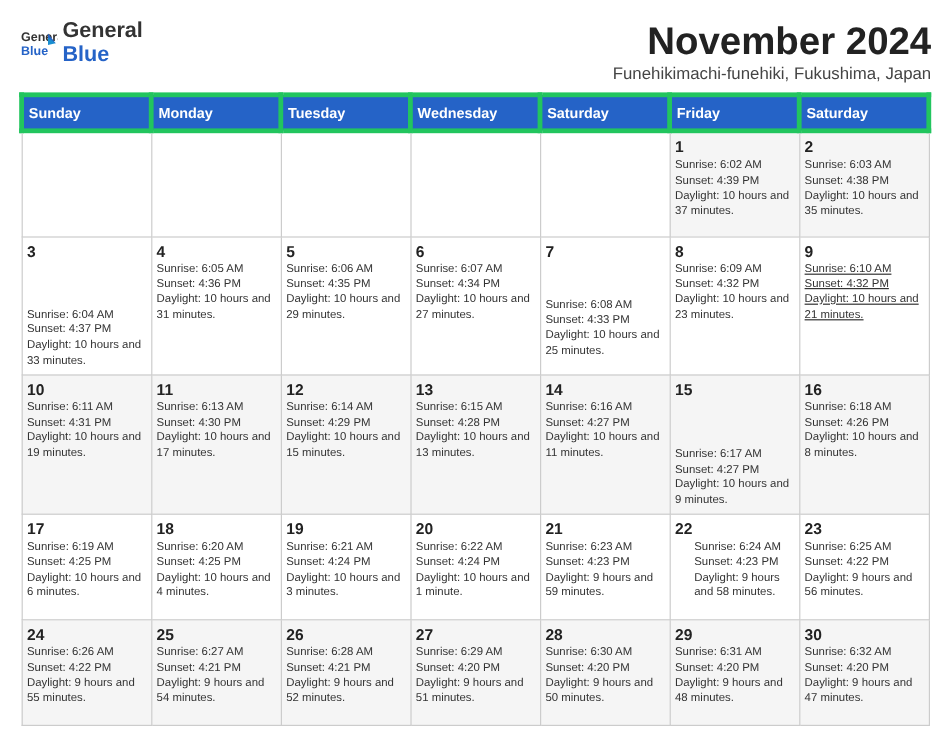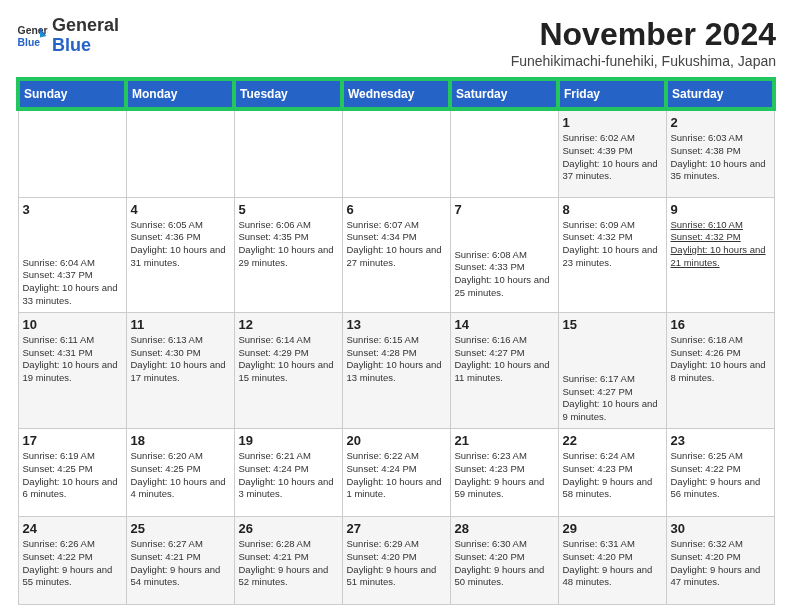--- a/index.html
+++ b/index.html
@@ -257,21 +257,21 @@
 Daylight: 10 hours and 1 minute.</div>
         </td>
         <td>
           <span class="day-num">21</span>
           <div class="day-info" style="white-space: pre-line;">Sunrise: 6:23 AM
 Sunset: 4:23 PM
 Daylight: 9 hours and 59 minutes.</div>
         </td>
         <td>
           <span class="day-num">22</span>
-          <div class="day-info" style="white-space: pre-line;">Sunrise: 6:24 AM
+          <div class="day-info" style="white-space: pre-line; margin-left: 16px;">Sunrise: 6:24 AM
 Sunset: 4:23 PM
 Daylight: 9 hours and 58 minutes.</div>
         </td>
         <td>
           <span class="day-num">23</span>
           <div class="day-info" style="white-space: pre-line;">Sunrise: 6:25 AM
 Sunset: 4:22 PM
 Daylight: 9 hours and 56 minutes.</div>
         </td>
       </tr>

